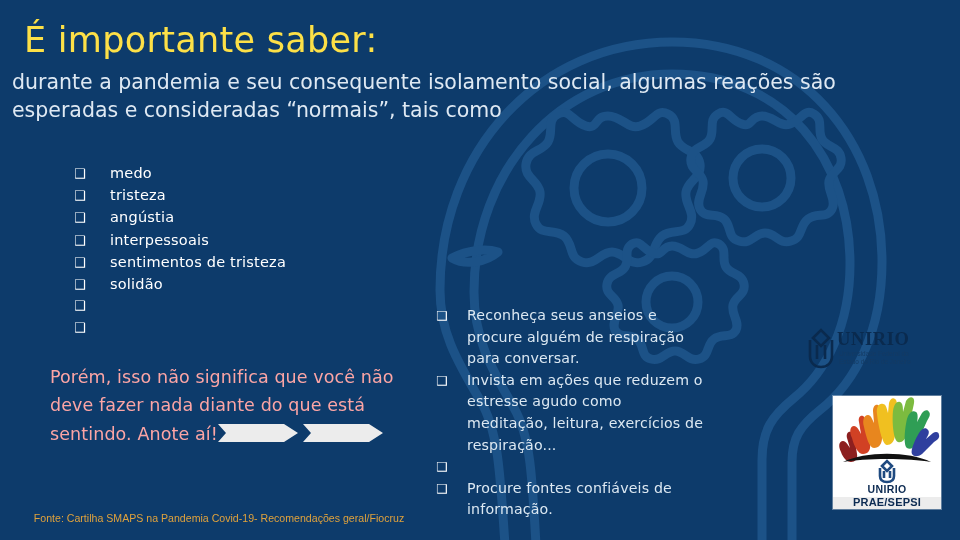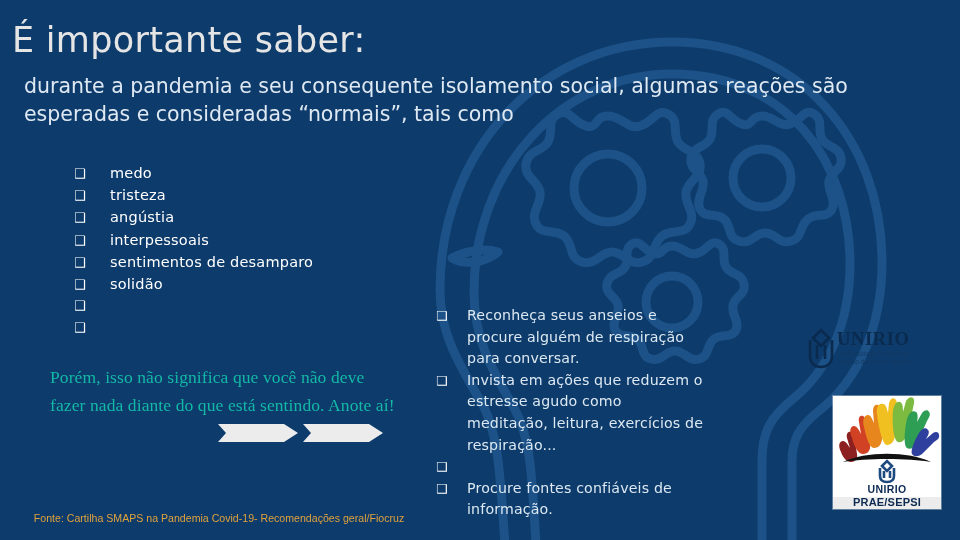--- a/index.html
+++ b/index.html
@@ -26,34 +26,34 @@
   }
 
   
   #header {
     position: absolute;
     left: 12px;
     top: 22px;
     width: 880px;
   }
   #title {
-    color: #e5e5e5;
+    color: #fde047;
     font-size: 35px;
     font-weight: 400;
     letter-spacing: 0.3px;
     line-height: 1.08;
-    margin: 0 0 8px 0;
+    margin: 0 0 8px 12px;
     font-family: "DejaVu Sans", sans-serif;
   }
   #subtitle {
     color: #dfe9f3;
     font-size: 20.5px;
     font-weight: 400;
     line-height: 1.38;
-    margin: 12px;
+    margin: 0;
     max-width: 870px;
   }
 
   
   #left-list {
     position: absolute;
     left: 74px;
     top: 166px;
     width: 330px;
   }
@@ -76,25 +76,24 @@
     line-height: 1;
     letter-spacing: 0.2px;
   }
 
   
   #note {
     position: absolute;
     left: 50px;
     top: 363px;
     width: 350px;
-    color: #14b8a6;
+    color: #fca5a5;
     font-size: 17.5px;
     line-height: 1.62;
     letter-spacing: 0.1px;
-    font-family: Liberation Serif, serif;
   }
   #arrows {
     position: absolute;
     left: 218px;
     top: 424px;
     display: flex;
     gap: 5px;
   }
   .arrow {
     width: 80px;
@@ -228,21 +227,21 @@
     <div class="row">
       <span class="bx">❑</span>
       <span class="tx">angústia</span>
     </div>
     <div class="row">
       <span class="bx">❑</span>
       <span class="tx">interpessoais</span>
     </div>
     <div class="row">
       <span class="bx">❑</span>
-      <span class="tx">sentimentos de desamparo</span>
+      <span class="tx">sentimentos de tristeza</span>
     </div>
     <div class="row">
       <span class="bx">❑</span>
       <span class="tx">solidão</span>
     </div>
     <div class="row">
       <span class="bx">❑</span>
     </div>
     <div class="row">
       <span class="bx">❑</span>

